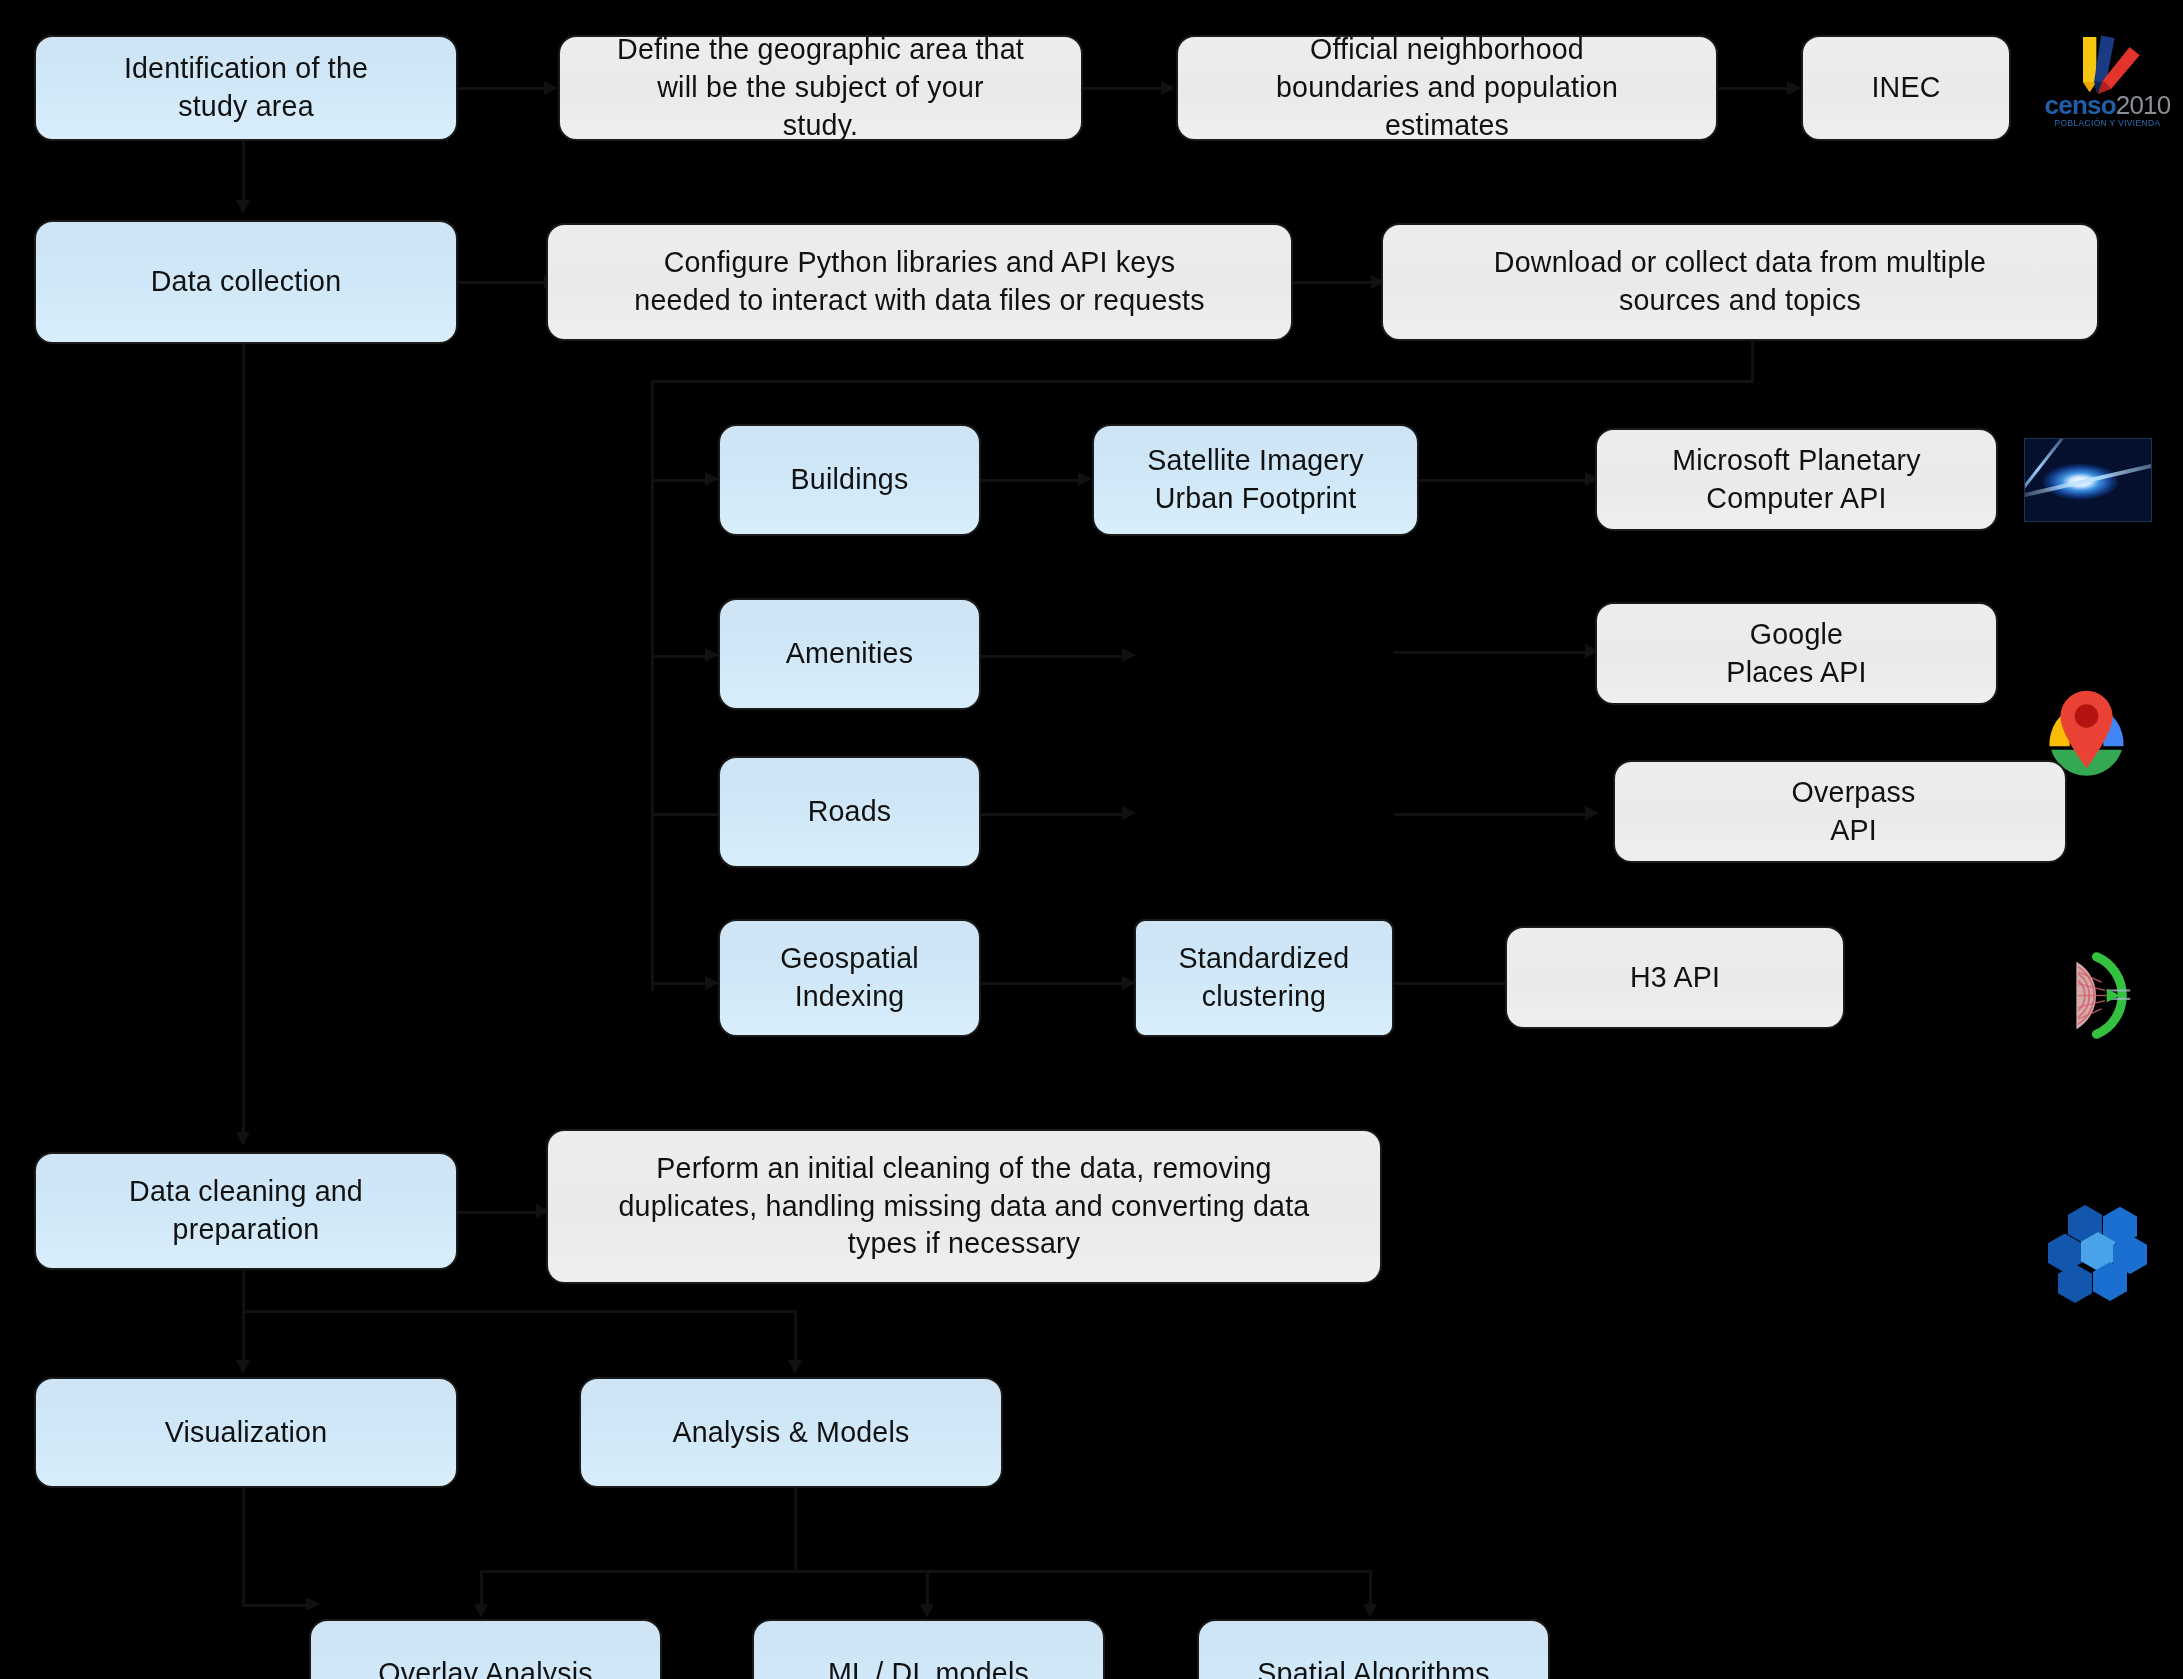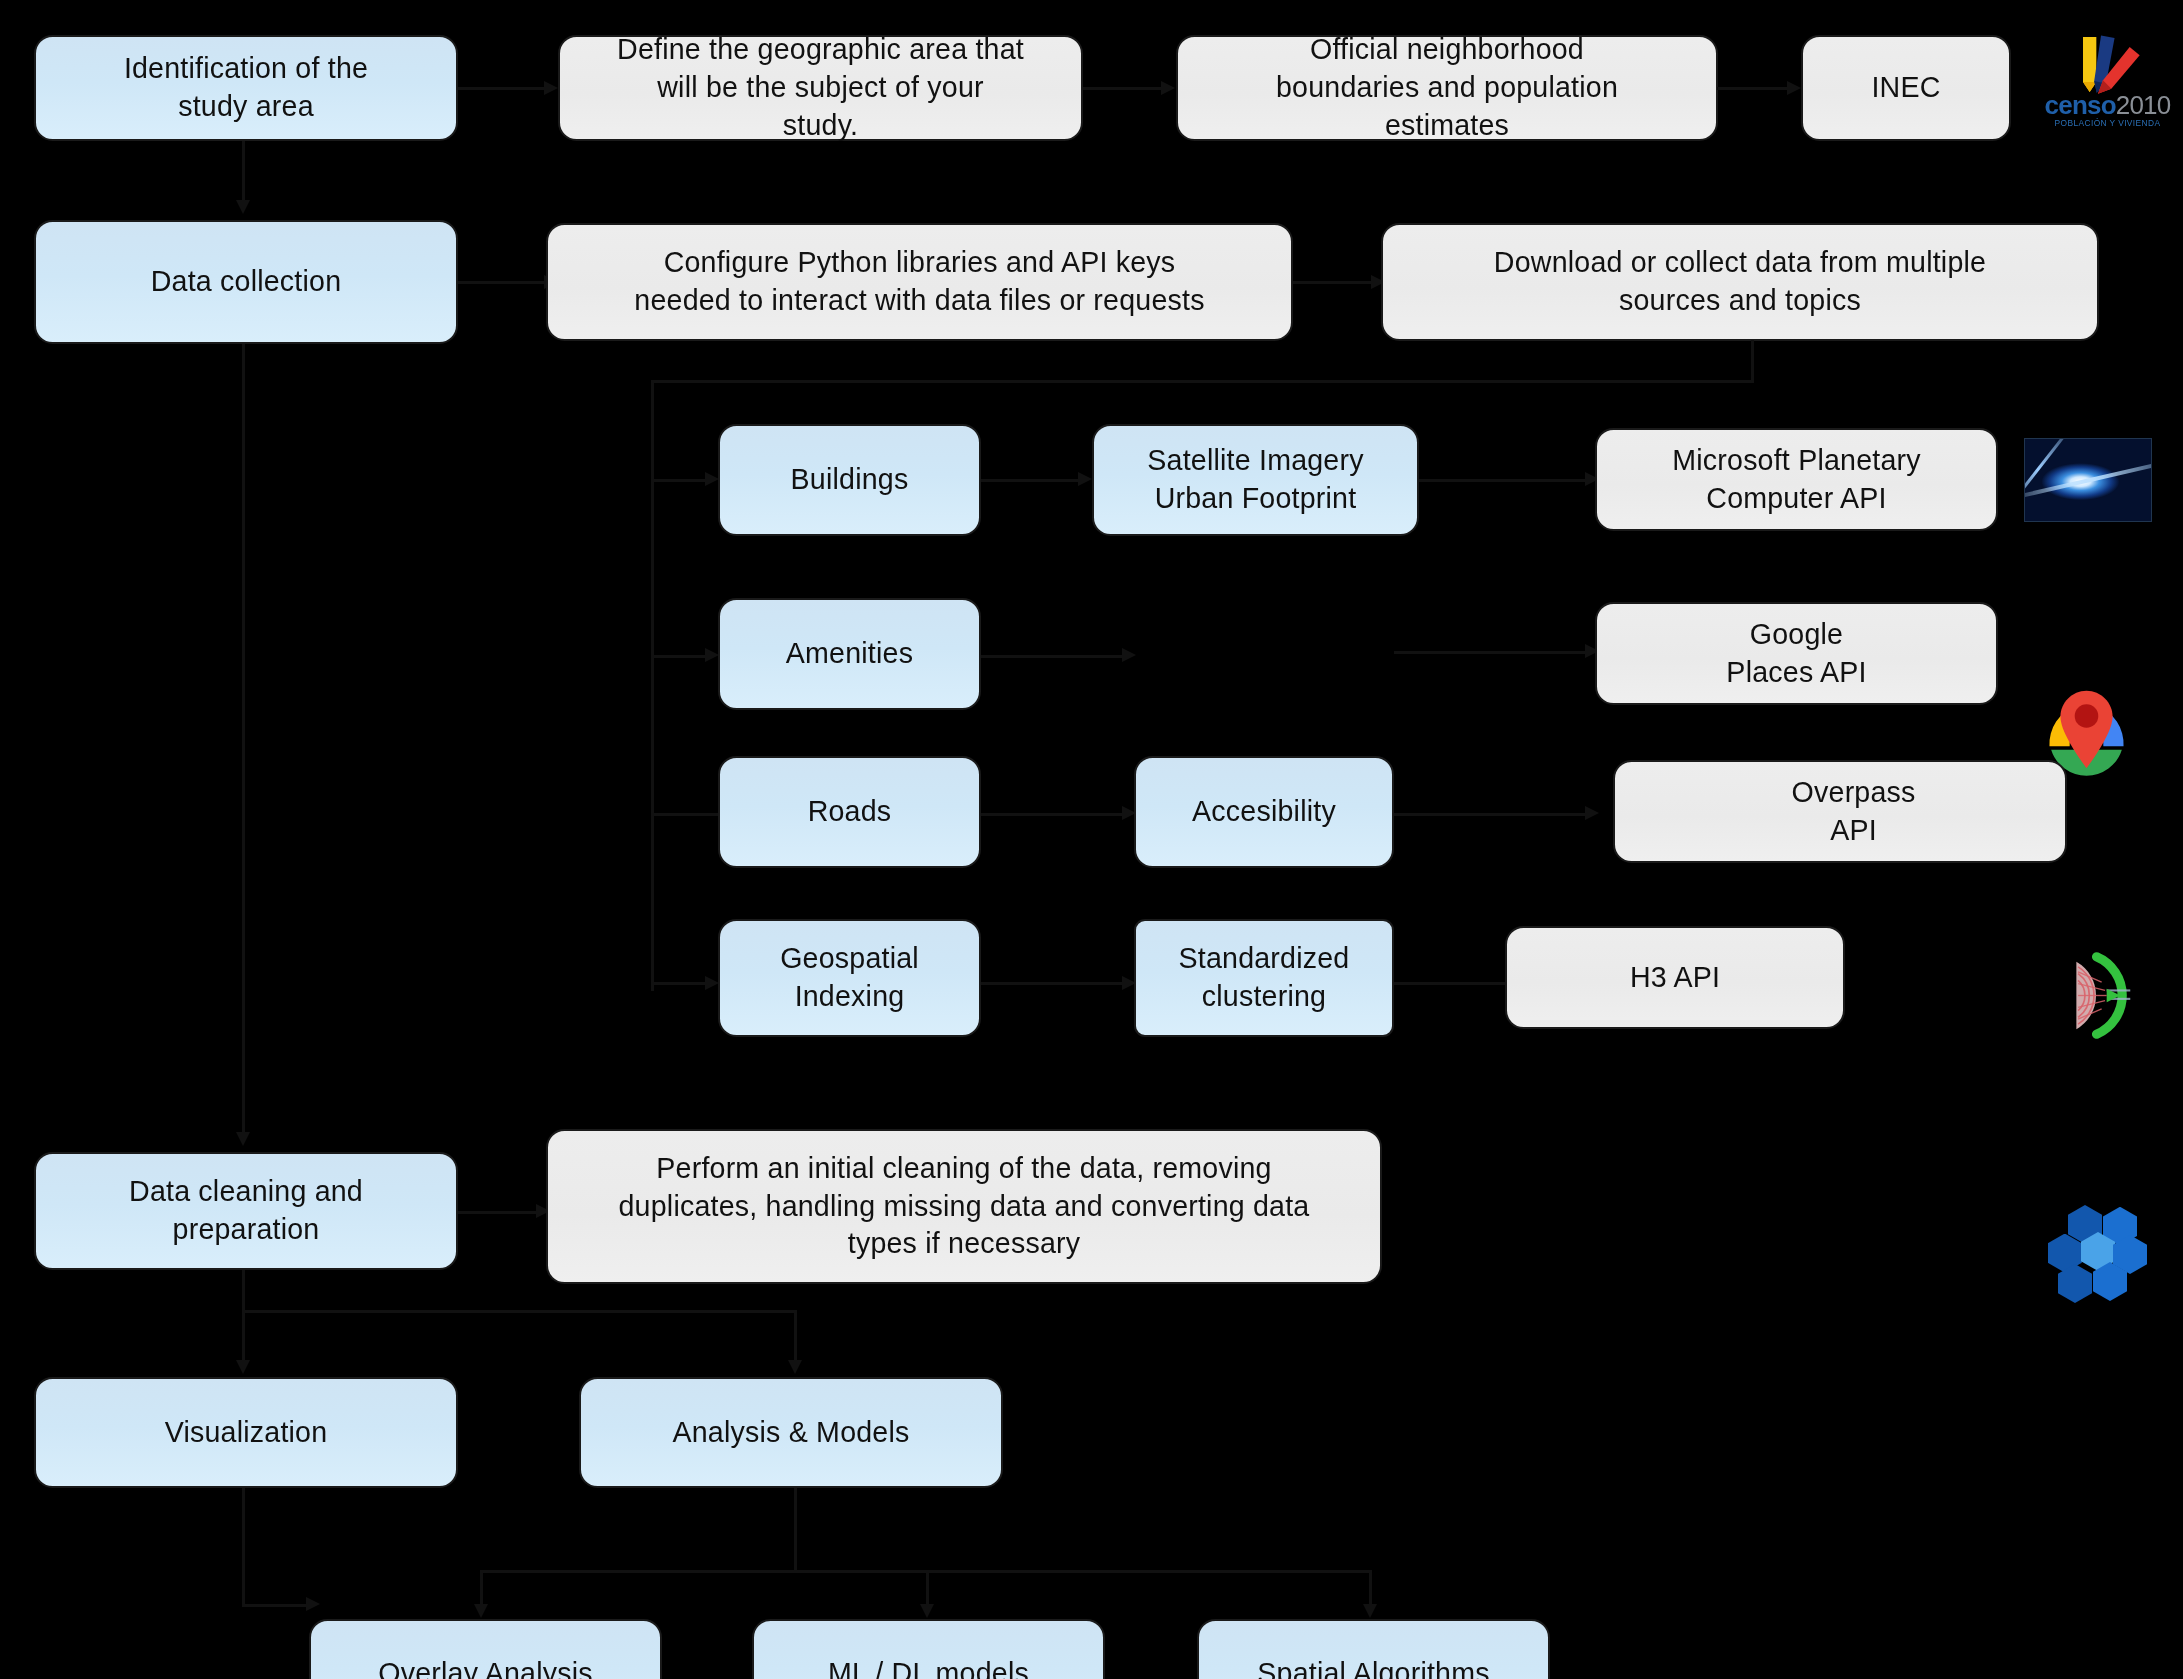--- a/index.html
+++ b/index.html
@@ -252,23 +252,20 @@
       <circle cx="60" cy="38" r="14" fill="#b31412"></circle>
     </svg>
   </div>
 
   <div class="h-line" style="left:651px; top:813px; width:67px;"></div>
   <div class="node blue" style="left:718px; top:756px; width:263px; height:112px;">
     <span class="label">Roads</span>
   </div>
   <div class="h-line" style="left:981px; top:813px; width:143px;"></div>
   <div class="arrow-r" style="left:1122px; top:806px;"></div>
-  <div class="node blue" style="left:1134px; top:756px; width:260px; height:112px;">
-    <span class="label">Accesibility</span>
-  </div>
   <div class="h-line" style="left:1394px; top:813px; width:193px;"></div>
   <div class="arrow-r" style="left:1585px; top:806px;"></div>
   <div class="node gray" style="left:1613px; top:760px; width:454px; height:103px;padding-left:39px;">
     <span class="label">Overpass
 API</span>
   </div>
   <div class="logo overpass" style="left:2036px; top:760px;">
     <svg viewBox="0 0 120 120" width="101" height="101">
       <path d="M72 14 A50 50 0 0 1 72 106" stroke="#34c13f" stroke-width="11" fill="none" stroke-linecap="round"></path>
       <path d="M48 20 A46 46 0 0 1 48 100 Z" fill="#f7c9cb" opacity="0.85"></path>

